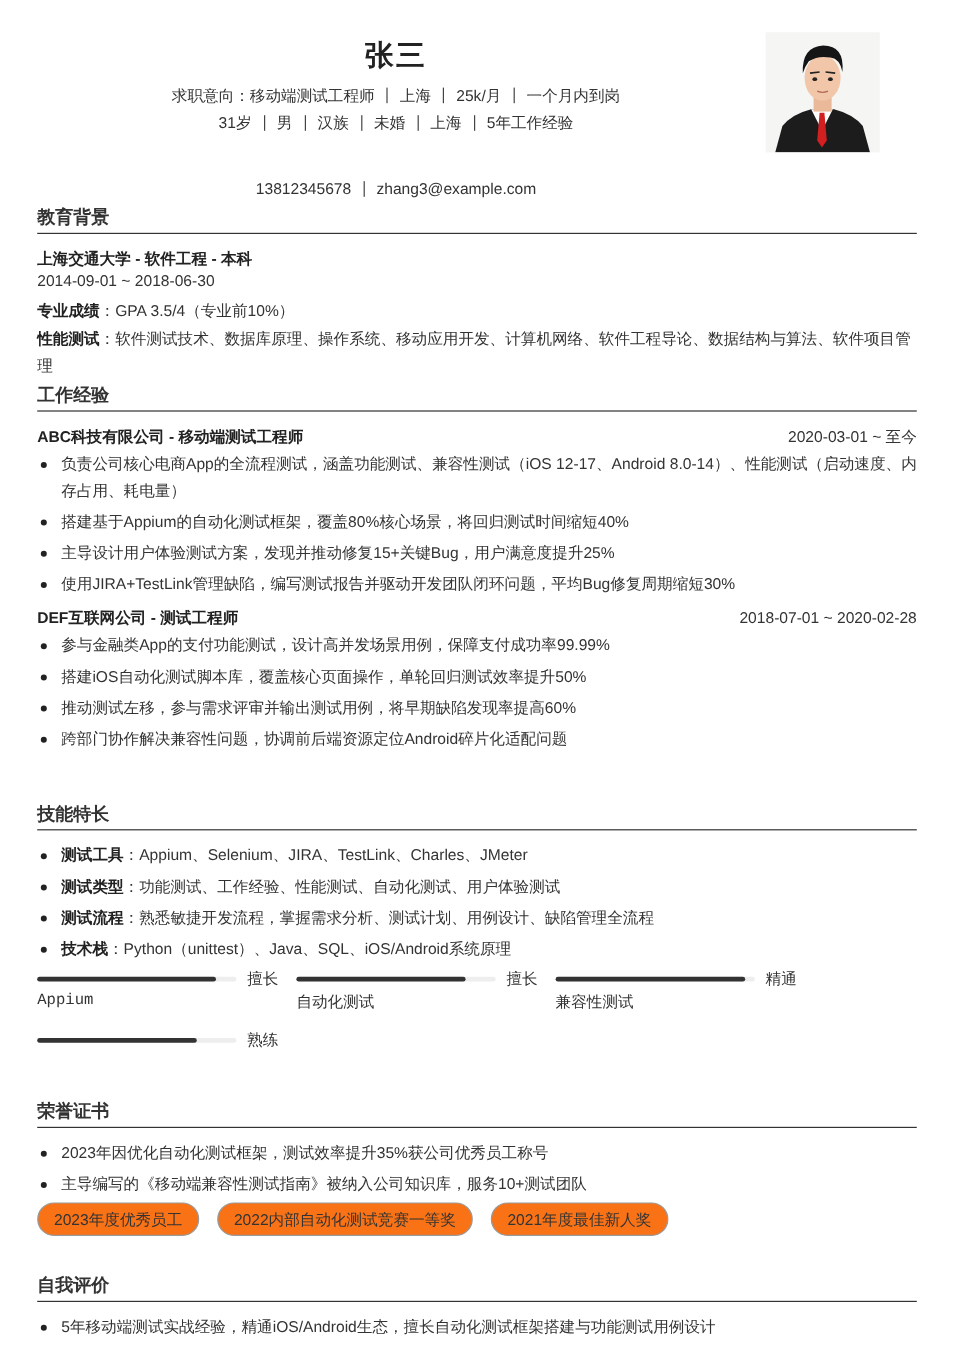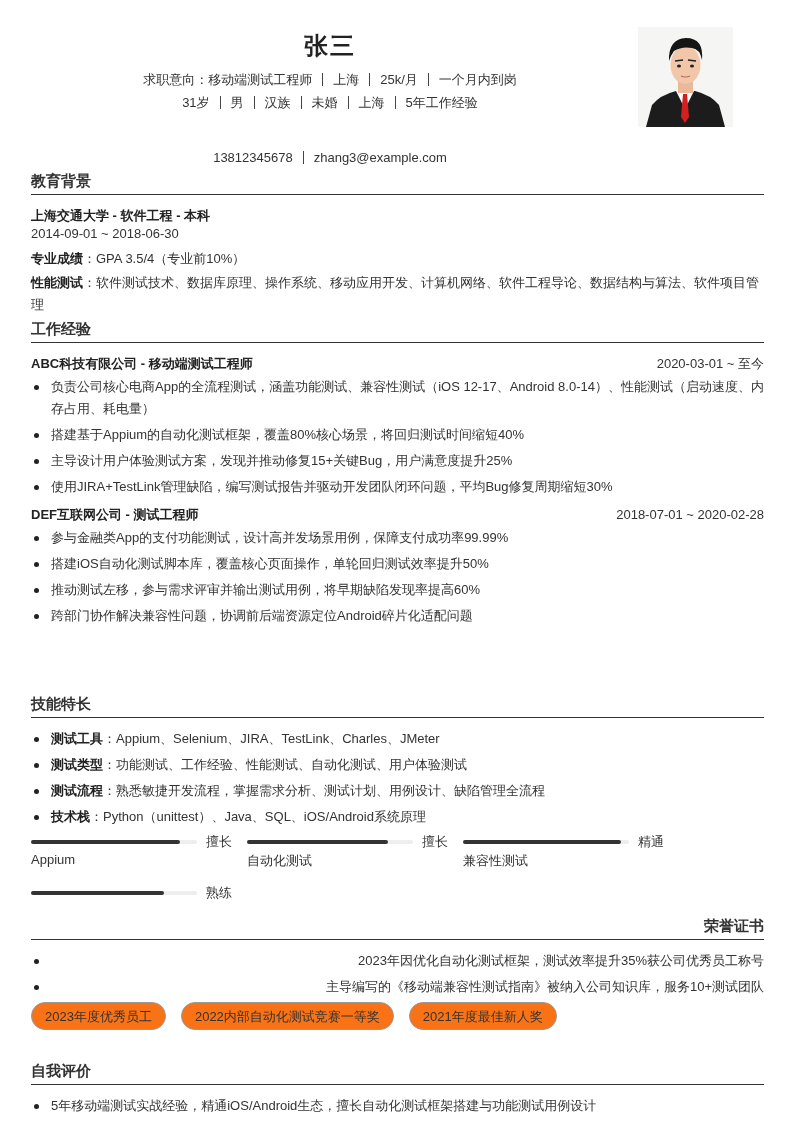--- a/index.html
+++ b/index.html
@@ -14,21 +14,21 @@
   .sec-title { font-size:15px; font-weight:bold; color:#333; height:23px; border-bottom:1px solid #333; padding-bottom:4px; }
   .row { display:flex; justify-content:space-between; font-size:13px; margin-top:9px; line-height:18px; }
   .row .title { font-weight:bold; color:#222; }
   .row .date { color:#333; }
   .para { font-size:13px; line-height:22px; margin-top:2px; }
   .para b { color:#222; }
   ul.bul { list-style:none; margin-top:3px; }
   ul.bul li { position:relative; padding-left:20px; font-size:13px; line-height:22px; margin-bottom:4px; }
   ul.bul li::before { content:""; position:absolute; left:3px; top:9px; width:5px; height:5px; border-radius:50%; background:#222; }
   ul.bul li b { color:#222; }
-  .skills { display:flex; flex-wrap:wrap; margin-top:10px; }
+  .skills { display:flex; flex-wrap:wrap; margin-top:10px;font-family:Liberation Mono, monospace; }
   .skill { width:216px; height:51px; }
   .bar-wrap { display:flex; align-items:center; height:16px; }
   .track { width:166px; height:4px; background:#eee; border-radius:2px; position:relative; }
   .fill { position:absolute; left:0; top:0; height:4px; background:#333; border-radius:2px; }
   .level { font-size:13px; margin-left:9px; color:#333; }
   .skill-name { font-size:13px; margin-top:2px; }
   .tags { display:flex; gap:15px; margin-top:4px; }
   .tag { border:1px solid #999; border-radius:15px; font-size:13px; padding:5px 13px; height:28px; background:#f97316; }
 </style>
 </head>
@@ -90,21 +90,21 @@
     <span class="date">2018-07-01 ~ 2020-02-28</span>
   </div>
   <ul class="bul">
     <li>参与金融类App的支付功能测试，设计高并发场景用例，保障支付成功率99.99%</li>
     <li>搭建iOS自动化测试脚本库，覆盖核心页面操作，单轮回归测试效率提升50%</li>
     <li>推动测试左移，参与需求评审并输出测试用例，将早期缺陷发现率提高60%</li>
     <li>跨部门协作解决兼容性问题，协调前后端资源定位Android碎片化适配问题</li>
   </ul>
 </div>
 
-<div class="section" style="top:695px;">
+<div class="section" style="top:669px;">
   <div class="sec-title">技能特长</div>
   <ul class="bul" style="margin-top:10px;">
     <li><b>测试工具</b><span>：Appium、Selenium、JIRA、TestLink、Charles、JMeter</span></li>
     <li><b>测试类型</b><span>：功能测试、工作经验、性能测试、自动化测试、用户体验测试</span></li>
     <li><b>测试流程</b><span>：熟悉敏捷开发流程，掌握需求分析、测试计划、用例设计、缺陷管理全流程</span></li>
     <li><b>技术栈</b><span>：Python（unittest）、Java、SQL、iOS/Android系统原理</span></li>
   </ul>
   <div class="skills" style="margin-top:6px;">
     <div class="skill">
       <div class="bar-wrap">
@@ -137,21 +137,21 @@
       <div class="bar-wrap">
           <div class="track">
             <div class="fill" style="width:80%;"></div>
           </div>
           <span class="level">熟练</span>
         </div>
     </div>
   </div>
 </div>
 
-<div class="section" style="top:917px;text-align:right;">
+<div class="section" style="top:917px;">
   <div class="sec-title">荣誉证书</div>
   <ul class="bul" style="margin-top:10px;">
     <li>2023年因优化自动化测试框架，测试效率提升35%获公司优秀员工称号</li>
     <li>主导编写的《移动端兼容性测试指南》被纳入公司知识库，服务10+测试团队</li>
   </ul>
   <div class="tags">
     <span class="tag">2023年度优秀员工</span>
     <span class="tag">2022内部自动化测试竞赛一等奖</span>
     <span class="tag">2021年度最佳新人奖</span>
   </div>

